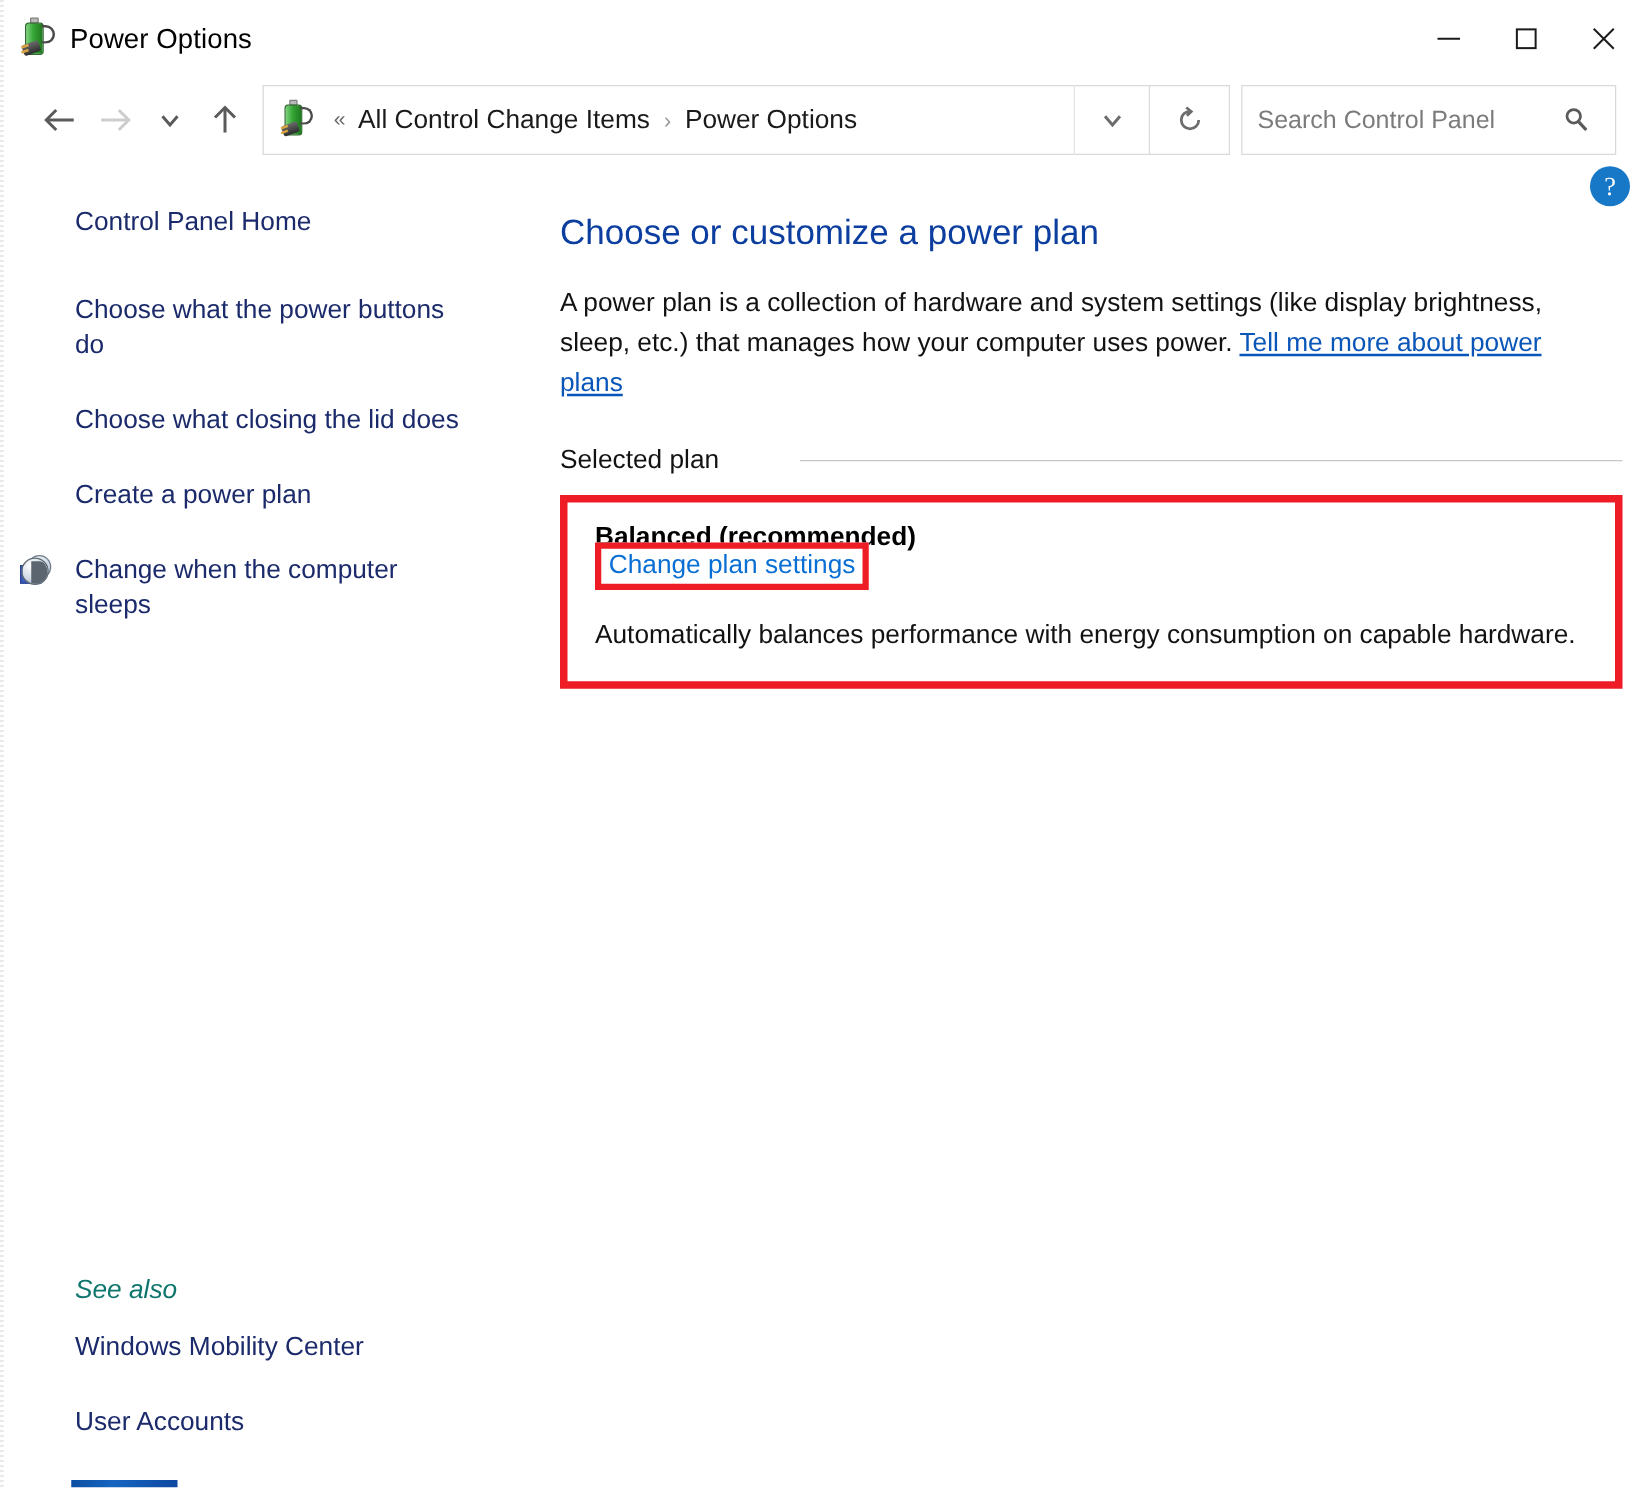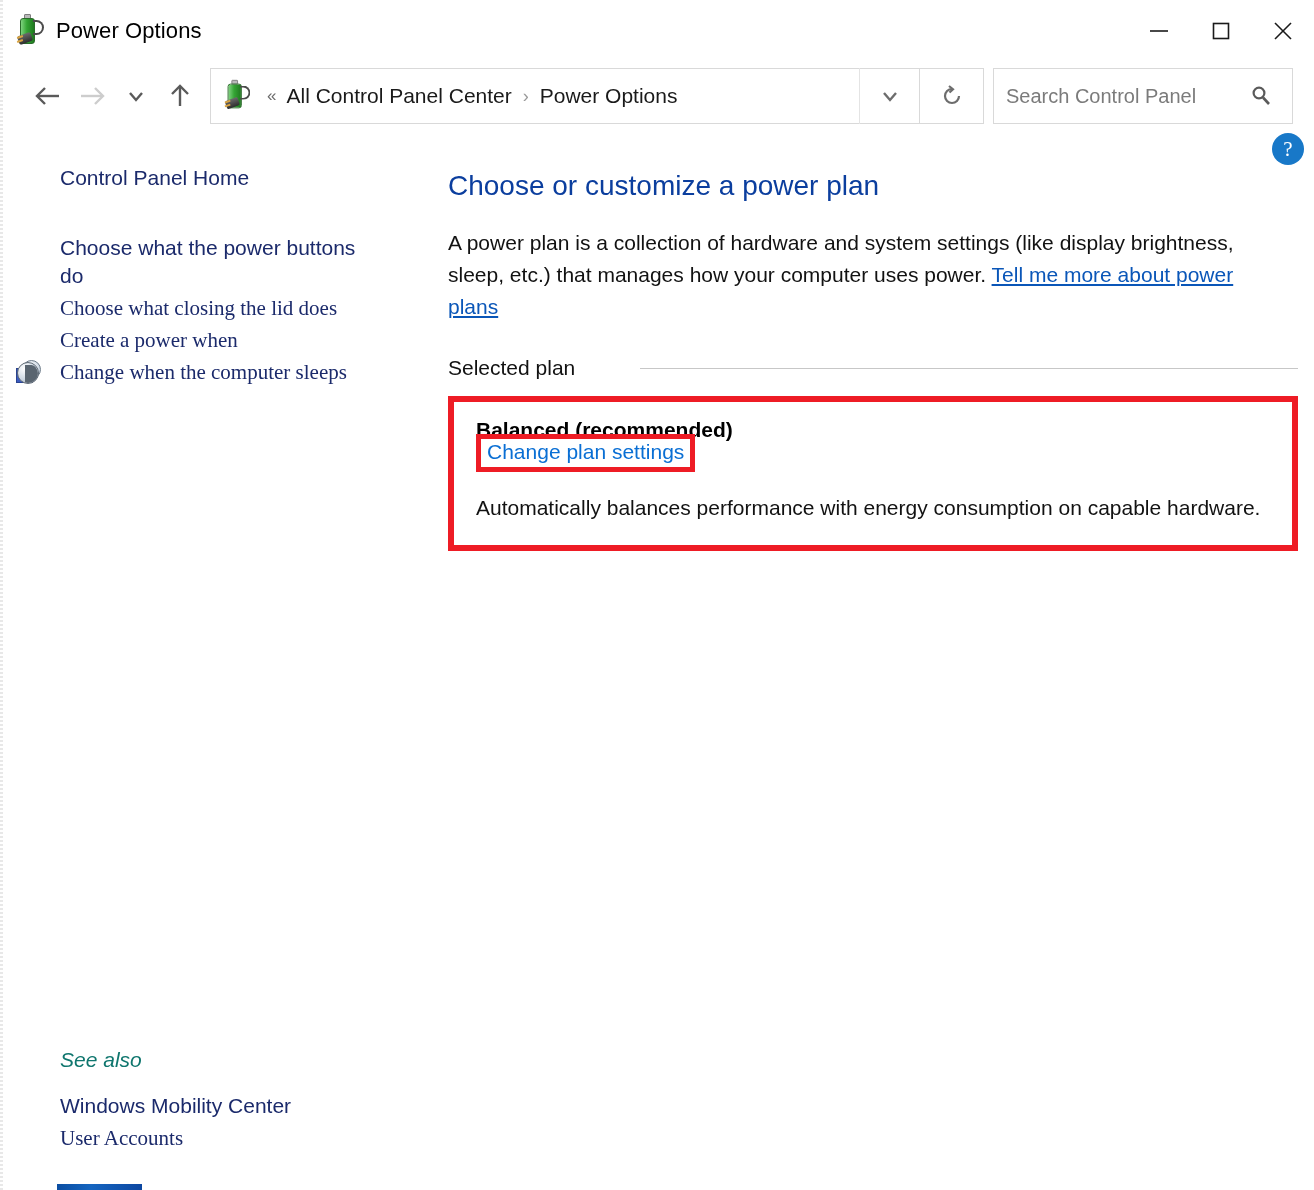--- a/index.html
+++ b/index.html
@@ -221,21 +221,21 @@
   .side-link {
     color: #1b2a6b;
     font-size: 21px;
     line-height: 28px;
     padding-left: 60px;
     padding-right: 60px;
     position: relative;
     cursor: pointer;
   }
   .side-gap-lg { margin-top: 42px; }
-  .side-gap   { margin-top: 4px; font-family: Liberation Serif, serif; }
+  .side-gap   { margin-top: 32px; }
 
   .side-ico {
     position: absolute;
     left: 16px;
     top: 2px;
     width: 26px;
     height: 26px;
   }
 
   
@@ -465,21 +465,21 @@
   <div class="addressbar">
     <div class="addr-icon">
       <div class="batt-cap"></div>
       <div class="batt-body"></div>
       <div class="batt-cord"></div>
       <div class="batt-plug"></div>
       <div class="batt-prong" style="left:1px; top:22px; transform:rotate(-20deg);"></div>
       <div class="batt-prong" style="left:1px; top:26px; transform:rotate(-20deg);"></div>
     </div>
     <span class="chev-sep">«</span>
-    <span class="crumb">All Control Panel Center</span>
+    <span class="crumb">All Control Change Items</span>
     <span class="crumb-arrow">›</span>
     <span class="crumb">Power Options</span>
     <div class="addr-drop">
       <svg width="24" height="24" viewBox="0 0 24 24">
         <polyline points="6,9 12,16 18,9" fill="none" stroke="#6d6d6d" stroke-width="2.4"></polyline>
       </svg>
     </div>
   </div>
 
   <div class="refreshbtn">
@@ -504,21 +504,21 @@
 
 <div class="content">
 
   <div class="sidebar">
     <div class="side-link">Control Panel Home</div>
 
     <div class="side-link side-gap-lg">Choose what the power buttons do</div>
 
     <div class="side-link side-gap">Choose what closing the lid does</div>
 
-    <div class="side-link side-gap">Create a power when</div>
+    <div class="side-link side-gap">Create a power plan</div>
 
     <div class="side-link side-gap">
       <span class="side-ico ico-clock">
         <span class="mon"></span>
         <span class="face"></span>
         <span class="hand-h"></span>
         <span class="hand-m"></span>
       </span>
     </div>
 

